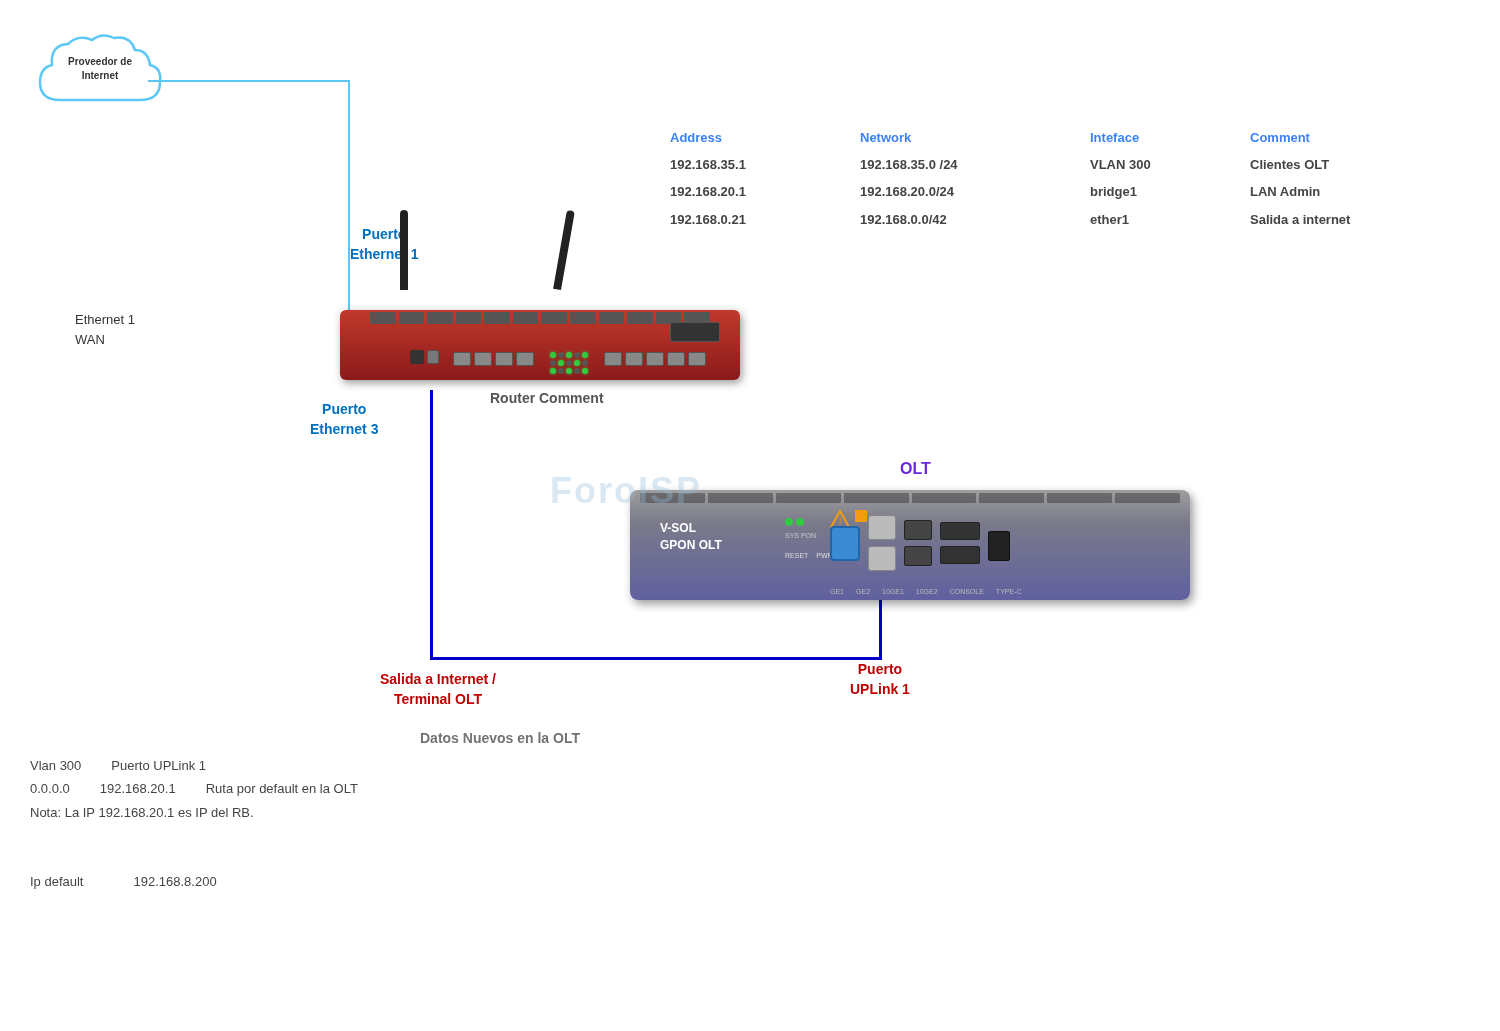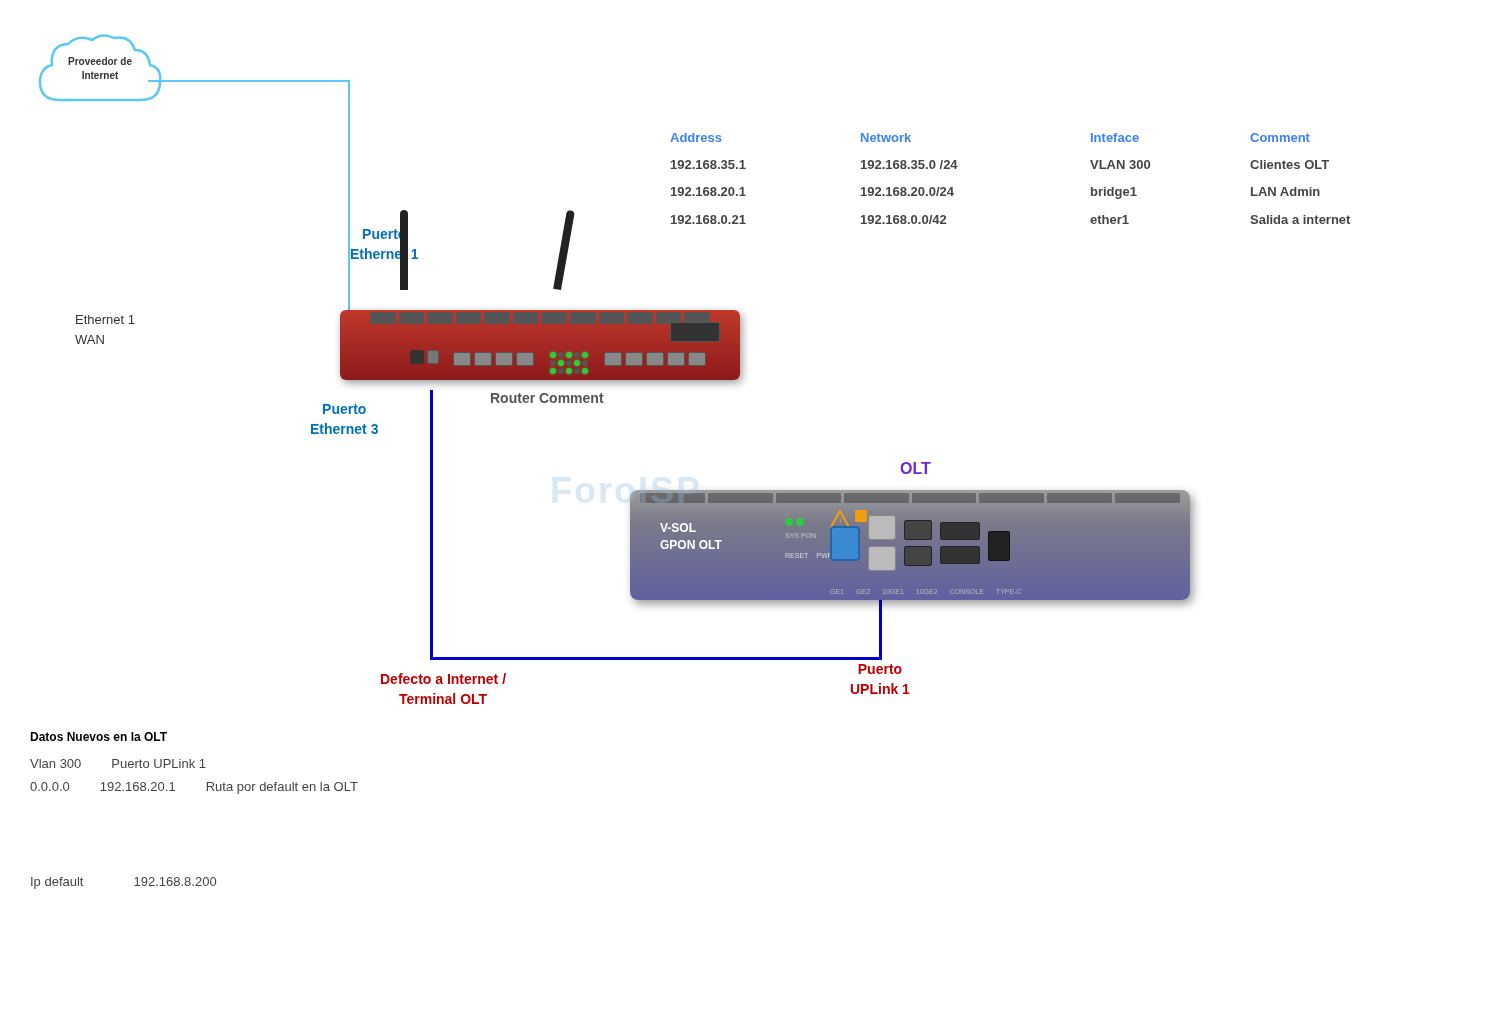--- a/index.html
+++ b/index.html
@@ -375,24 +375,25 @@
     }
 
     
     .datos-nuevos {
       position: absolute;
       top: 730px;
       left: 30px;
       width: 550px;
     }
     .section-title {
-      font-size: 12px;
-      font-weight: bold;
-      color: #000000;
+      font-size: 14px;
+      font-weight: bold;
+      color: #737373;
       margin-bottom: 8px;
+      text-align: right;
     }
     .section-row {
       font-size: 13px;
       color: #444;
       line-height: 1.8;
       display: flex;
       gap: 30px;
     }
     .section-note {
       font-size: 13px;
@@ -512,21 +513,21 @@
   </div>
 </div>
 
 <div class="router-label">Router Comment</div>
 
 <div class="line-blue-vertical"></div>
 <div class="line-blue-horizontal"></div>
 <div class="line-blue-up"></div>
 
 <div class="salida-label">
-  <div>Defecto a Internet /</div>
+  <div>Salida a Internet /</div>
   <div>Terminal  OLT</div>
 </div>
 
 <div class="puerto-uplink-label">
   <div>Puerto</div>
   <div>UPLink 1</div>
 </div>
 
 <div class="olt-title">OLT</div>
 
@@ -633,20 +634,21 @@
   <div class="section-title">Datos Nuevos en  la OLT</div>
   <div class="section-row">
     <span>Vlan 300</span>
     <span>Puerto UPLink 1</span>
   </div>
   <div class="section-row">
     <span>0.0.0.0</span>
     <span>192.168.20.1</span>
     <span>Ruta  por default en la OLT</span>
   </div>
+  <div class="section-note">Nota: La IP 192.168.20.1 es IP del RB.</div>
 </div>
 
 <div class="datos-defecto">
   <div class="defecto-row">
     <span>Ip default</span>
     <span>192.168.8.200</span>
   </div>
 </div>
 
 </body></html>

